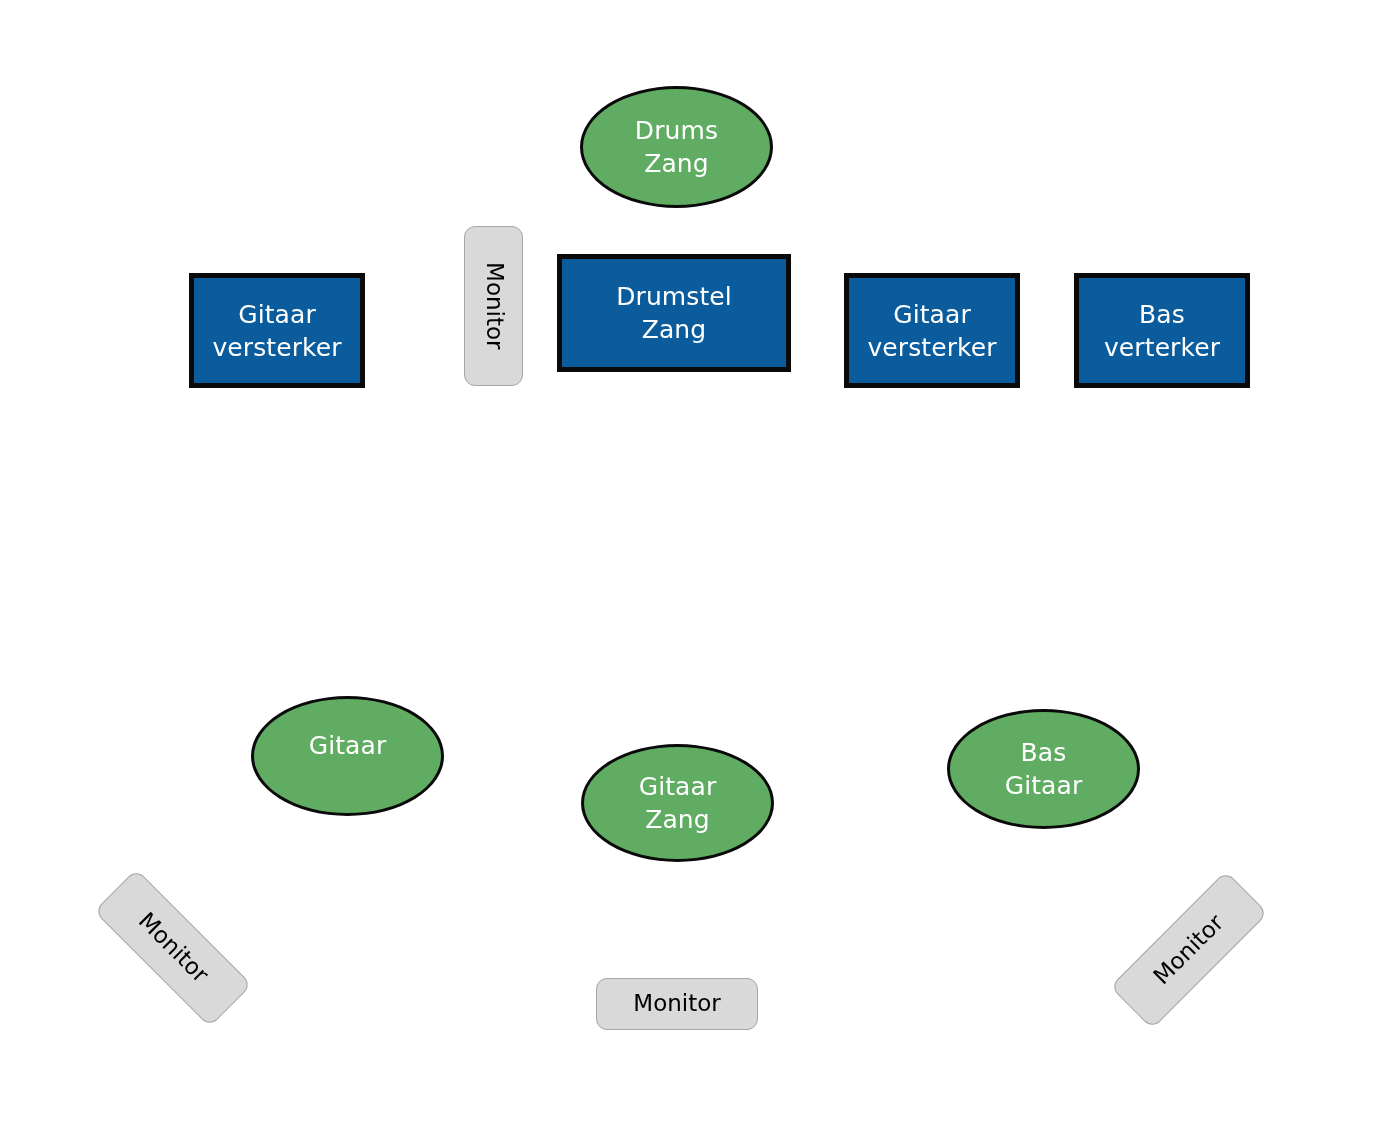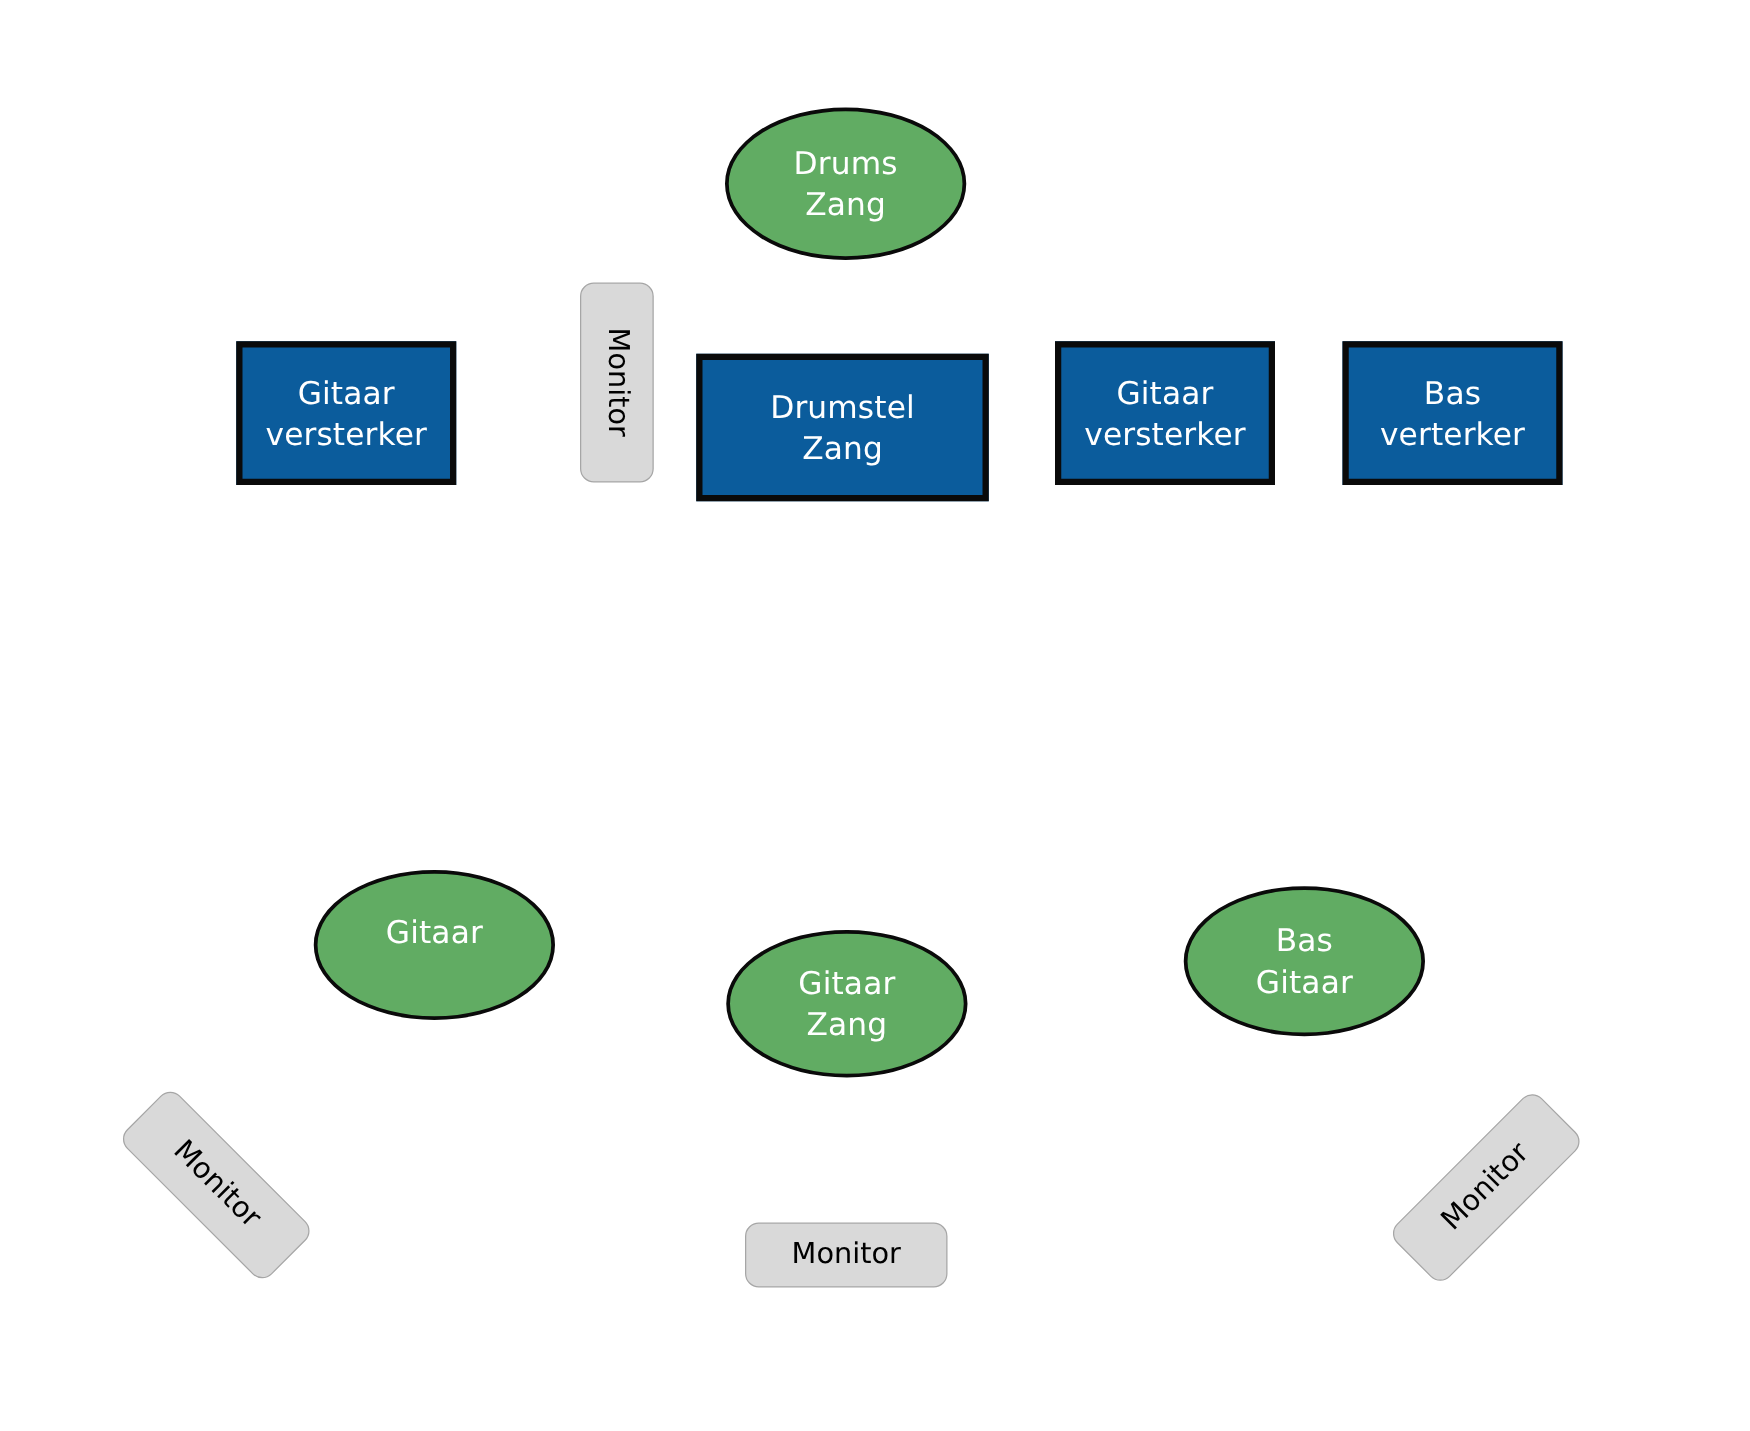--- a/index.html
+++ b/index.html
@@ -101,21 +101,21 @@
 
   <div class="equipment" style="left:189px; top:273px; width:176px; height:115px;">
     <span>Gitaar
 versterker</span>
   </div>
 
   <div class="monitor rot-vertical" style="left:464px; top:226px; width:59px; height:160px;">
     <span class="mon-label">Monitor</span>
   </div>
 
-  <div class="equipment" style="left:557px; top:283px; width:234px; height:118px;">
+  <div class="equipment" style="left:557px; top:254px; width:234px; height:118px;">
     <span>Drumstel
 Zang</span>
   </div>
 
   <div class="equipment" style="left:844px; top:273px; width:176px; height:115px;">
     <span>Gitaar
 versterker</span>
   </div>
 
   <div class="equipment" style="left:1074px; top:273px; width:176px; height:115px;">

